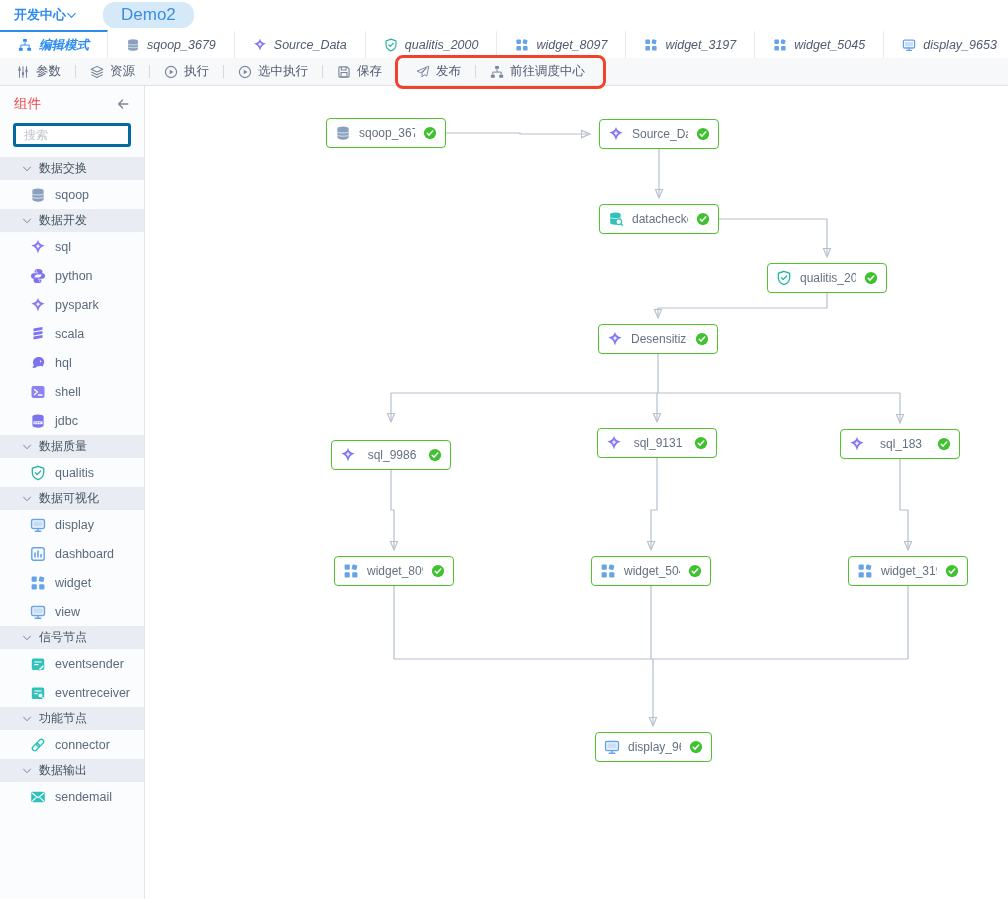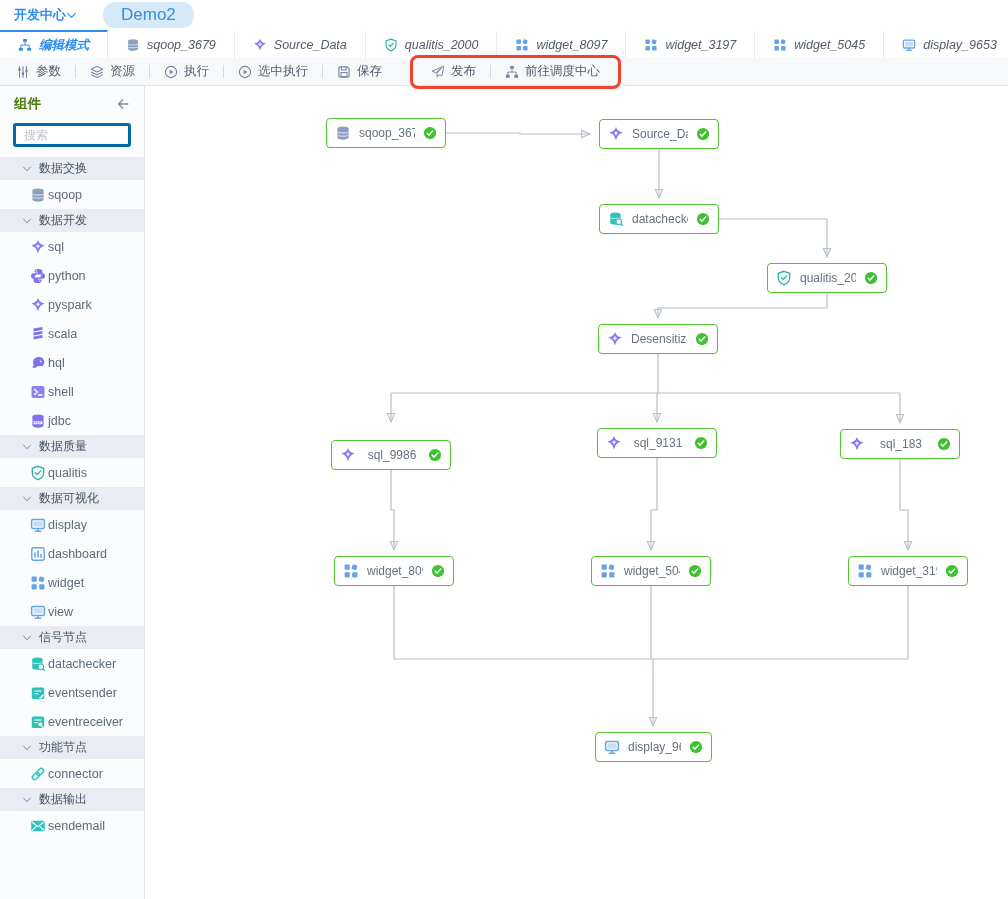--- a/index.html
+++ b/index.html
@@ -23,40 +23,40 @@
   .tab.active { border-top:2px solid #2d8cf0; color:#2d8cf0; font-weight:bold; }
   .tabbar .filler { flex:1; }
 
   
   .toolbar { height:28px; background:#f6f8fa; border-bottom:1px solid #dfe3e8;
     display:flex; align-items:center; padding:0 6px; position:relative; }
   .tbtn { display:flex; align-items:center; gap:6px; font-size:12.5px; color:#515a6e;
     padding:0 10px; height:28px; cursor:pointer; white-space:nowrap; }
   .tbtn .ic14 { color:#7a8599; }
   .tdiv { width:1px; height:13px; background:#d4d9e1; margin:0 4px; }
-  .pub-group { display:flex; align-items:center; height:34px; margin:0 18px;
+  .pub-group { display:flex; align-items:center; height:34px; margin:0 3px;
     border:3px solid #f0432e; border-radius:8px; padding:0 8px; position:relative; z-index:5; background:transparent; }
 
   
   .main { display:flex; height:841px; }
 
   
   .sidebar { width:145px; background:#fbfcfe; border-right:1px solid #e2e6ea; overflow:hidden; }
   .sb-head { display:flex; align-items:center; justify-content:space-between;
     padding:9px 14px 6px 14px; }
-  .sb-title { font-size:13.5px; color:#4d7c0f; font-weight:bold; }
+  .sb-title { font-size:13.5px; color:#ef4444; font-weight:normal; }
   .sb-collapse { color:#808695; cursor:pointer; width:14px; height:14px; }
   .sb-search { margin:4px 13px 10px 13px; }
   .sb-search input { width:100%; height:24px; border:3px solid #0369a1; border-radius:3px;
     font-size:12px; padding:0 8px; color:#515a6e; background:#fff; outline:none; }
   .sb-search input::placeholder { color:#c0c4cc; }
   .sec-head { height:23px; background:#e9edf3; display:flex; align-items:center; gap:7px;
     padding:0 22px; font-size:12px; color:#45525e; cursor:pointer; }
   .sec-head .ic14 { width:10px; height:10px; color:#7a8599; }
-  .sb-item { height:29px; display:flex; align-items:center; gap:2px; padding:0 14px 0 30px;
+  .sb-item { height:29px; display:flex; align-items:center; gap:9px; padding:0 14px 0 30px;
     font-size:12.5px; color:#5c6b7b; cursor:grab; }
 
   
   .canvas { position:relative; flex:1; background:#fff; }
   .edges { position:absolute; left:0; top:0; }
   .edges path { fill:none; stroke:#b6c0ce; stroke-width:1.2; }
   .node { position:absolute; width:120px; height:30px; background:#fff;
     border:1px solid #4fc22d; border-radius:4px; display:flex; align-items:center;
     padding:0 8px; gap:8px; cursor:pointer; box-shadow:0 1px 2px rgba(0,0,0,.03); }
   .node .nlabel { flex:1; font-size:12px; color:#657180; overflow:hidden;
@@ -423,26 +423,20 @@
           <use href="#i-monitor"></use>
         </svg>
       <span>view</span>
     </div>
 
     <div class="sec-head">
       <svg class="ic14">
           <use href="#i-chevdown"></use>
         </svg>
       <span>信号节点</span>
-    </div>
-    <div class="sb-item">
-      <svg class="ic" style="color:#2fc2bb">
-          <use href="#i-dbsearch"></use>
-        </svg>
-      <span>datachecker</span>
     </div>
     <div class="sb-item">
       <svg class="ic" style="color:#2fc2bb">
           <use href="#i-calpen"></use>
         </svg>
       <span>eventsender</span>
     </div>
     <div class="sb-item">
       <svg class="ic" style="color:#2fc2bb">
           <use href="#i-calsearch"></use>

